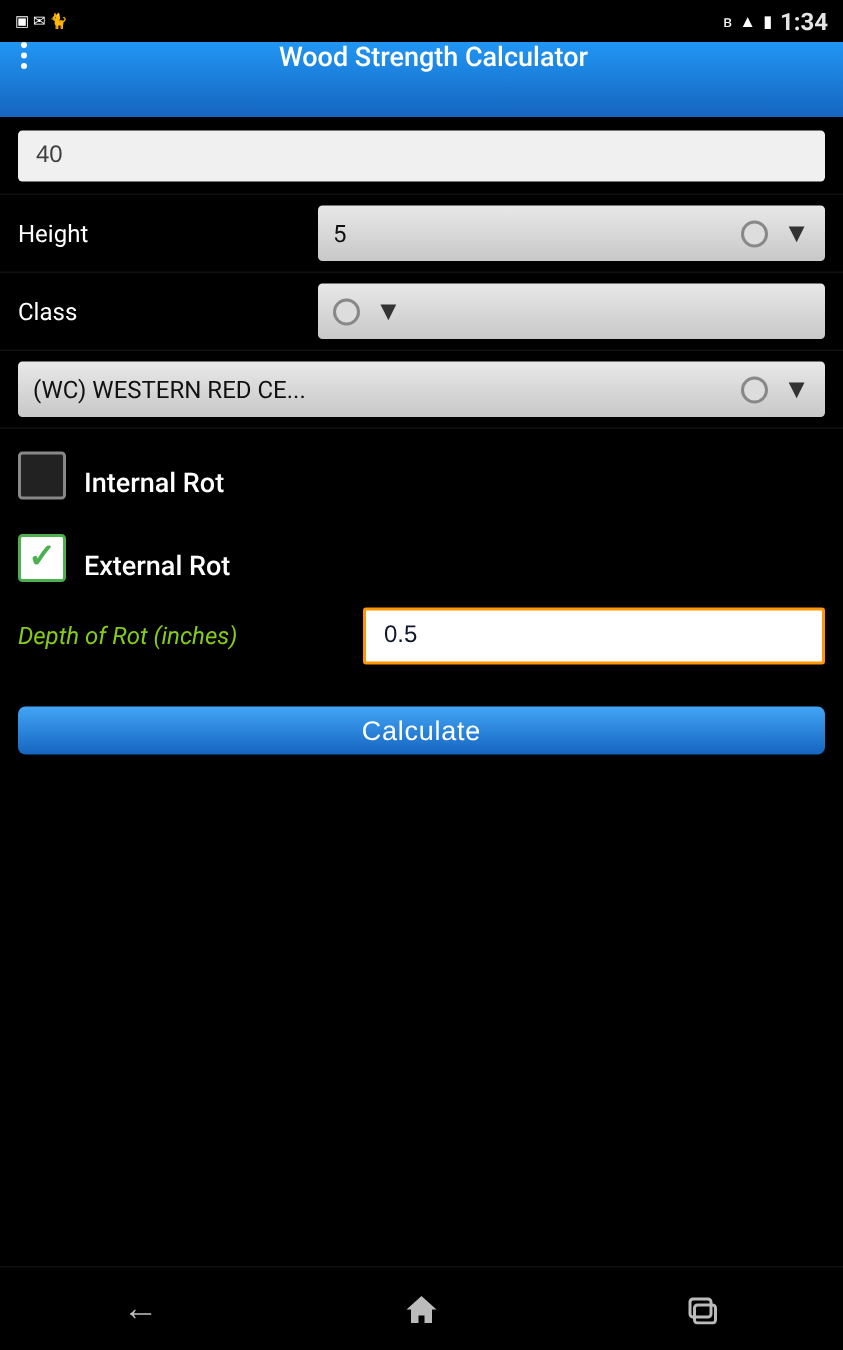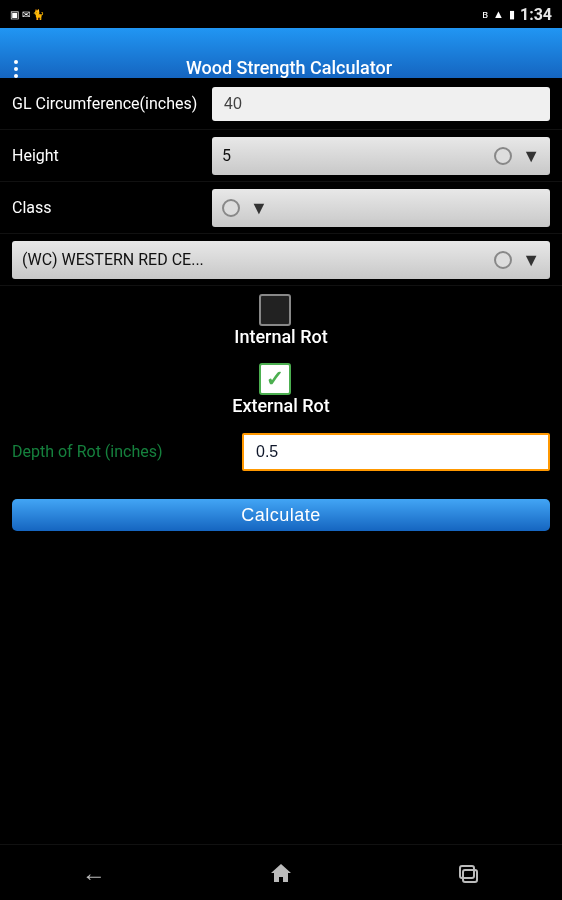--- a/index.html
+++ b/index.html
@@ -43,21 +43,21 @@
     .status-icon {
       color: #fff;
       font-size: 11px;
     }
 
     
     .app-bar {
       height: 50px;
       background: linear-gradient(180deg, #2196f3 0%, #1565c0 100%);
       display: flex;
-      align-items: flex-end;
+      align-items: flex-start;
       padding: 0 14px;
       gap: 12px;
     }
     .app-bar-menu {
       color: #fff;
       font-size: 20px;
       display: flex;
       flex-direction: column;
       gap: 3px;
       cursor: pointer;
@@ -135,24 +135,23 @@
     }
     .dropdown-arrow {
       color: #333;
       font-size: 18px;
       margin-left: 4px;
     }
 
     
     .checkbox-row {
       display: flex;
-      align-items: center;
+      align-items: flex-end;
       min-height: 55px;
       padding: 8px 12px;
-      flex-direction: column;
     }
     .checkbox-box {
       width: 32px;
       height: 32px;
       border: 2px solid #888;
       background: #222;
       border-radius: 3px;
       display: flex;
       align-items: center;
       justify-content: center;
@@ -177,23 +176,24 @@
     }
 
     
     .depth-row {
       display: flex;
       align-items: center;
       min-height: 55px;
       padding: 6px 12px;
     }
     .depth-label {
-      color: #15803d;
+      color: #84cc16;
       font-size: 16px;
       flex: 0 0 230px;
+      font-style: italic;
     }
     .depth-input {
       flex: 1;
       background: #fff;
       border: 2.5px solid #ff9800;
       border-radius: 2px;
       padding: 8px 12px;
       font-size: 16px;
       color: #0f172a;
       outline: none;
@@ -261,21 +261,20 @@
     <span></span>
     <span></span>
     <span></span>
   </div>
   <div class="app-bar-title">Wood Strength Calculator</div>
 </div>
 
 <div class="main-content">
 
   <div class="form-row">
-    <span class="form-label">GL Circumference(inches)</span>
     <input class="form-input-text" type="text" value="40" style="">
   </div>
 
   <div class="form-row">
     <span class="form-label">Height</span>
     <div class="dropdown-container">
       <span class="dropdown-value">5</span>
       <div class="dropdown-radio"></div>
       <span class="dropdown-arrow">▼</span>
     </div>

